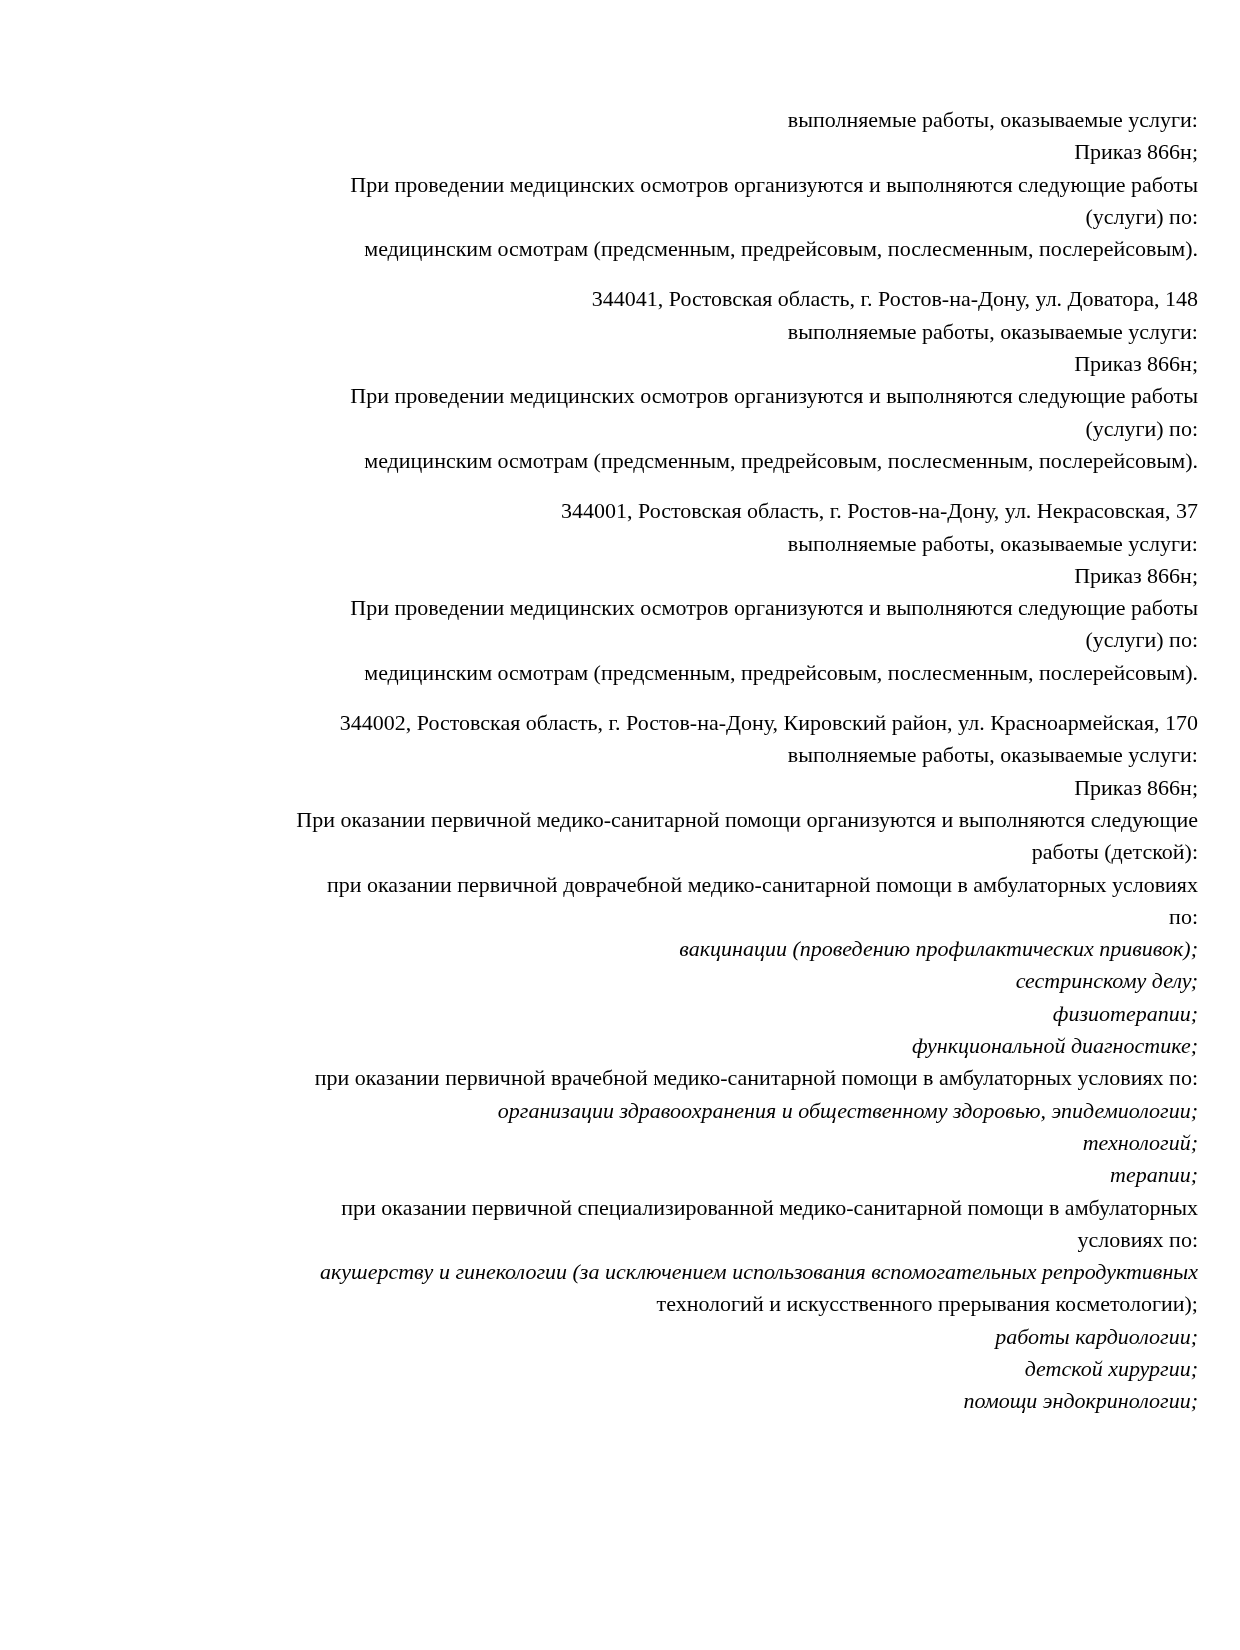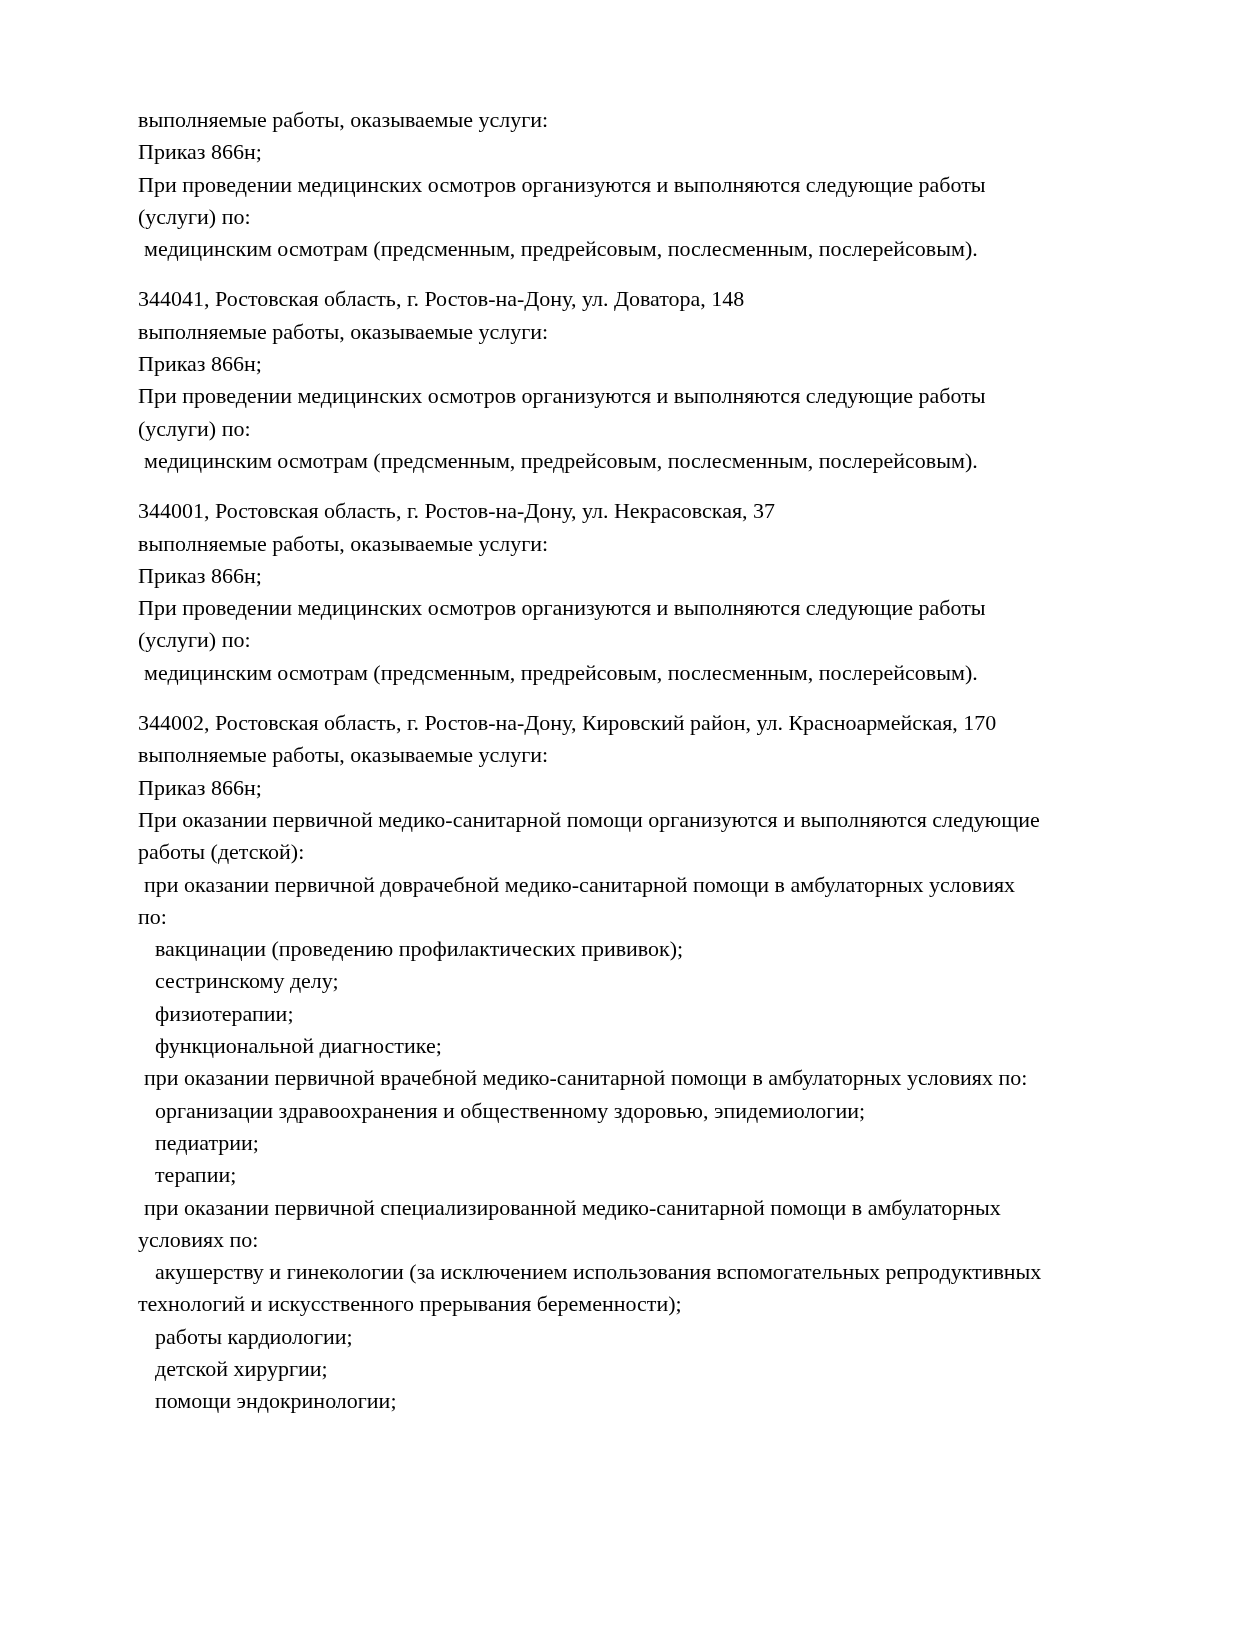--- a/index.html
+++ b/index.html
@@ -21,32 +21,33 @@
     font-family: "Liberation Serif", "DejaVu Serif", serif;
   }
   .content {
     position: absolute;
     left: 138px;
     top: 104px;
     width: 1060px;
   }
   .section {
     margin: 0 0 18px 0;
+    text-align: right;
   }
   .section:last-child {
     margin-bottom: 0;
   }
   .line {
     font-size: 22px;
     line-height: 32.3px;
     white-space: pre;
   }
   .indent-0 { padding-left: 0; }
   .indent-1 { padding-left: 6px; }
-  .indent-2 { padding-left: 17px; }
+  .indent-2 { padding-left: 17px; font-style: italic; }
 </style>
 </head>
 <body>
 
 <main class="page">
   <div class="content">
       <section class="section">
         <div class="line indent-0">выполняемые работы, оказываемые услуги:</div>
         <div class="line indent-0">Приказ 866н;</div>
         <div class="line indent-0">При проведении медицинских осмотров организуются и выполняются следующие работы</div>
@@ -76,24 +77,24 @@
         <div class="line indent-0">При оказании первичной медико-санитарной помощи организуются и выполняются следующие</div>
         <div class="line indent-0">работы (детской):</div>
         <div class="line indent-1">при оказании первичной доврачебной медико-санитарной помощи в амбулаторных условиях</div>
         <div class="line indent-0">по:</div>
         <div class="line indent-2">вакцинации (проведению профилактических прививок);</div>
         <div class="line indent-2">сестринскому делу;</div>
         <div class="line indent-2">физиотерапии;</div>
         <div class="line indent-2">функциональной диагностике;</div>
         <div class="line indent-1">при оказании первичной врачебной медико-санитарной помощи в амбулаторных условиях по:</div>
         <div class="line indent-2">организации здравоохранения и общественному здоровью, эпидемиологии;</div>
-        <div class="line indent-2">педиатрии;</div>
+        <div class="line indent-2">технологий;</div>
         <div class="line indent-2">терапии;</div>
         <div class="line indent-1">при оказании первичной специализированной медико-санитарной помощи в амбулаторных</div>
         <div class="line indent-0">условиях по:</div>
         <div class="line indent-2">акушерству и гинекологии (за исключением использования вспомогательных репродуктивных</div>
-        <div class="line indent-0">технологий и искусственного прерывания беременности);</div>
+        <div class="line indent-0">технологий и искусственного прерывания косметологии);</div>
         <div class="line indent-2">работы кардиологии;</div>
         <div class="line indent-2">детской хирургии;</div>
         <div class="line indent-2">помощи эндокринологии;</div>
       </section>
     </div>
 </main>
 
 </body></html>

